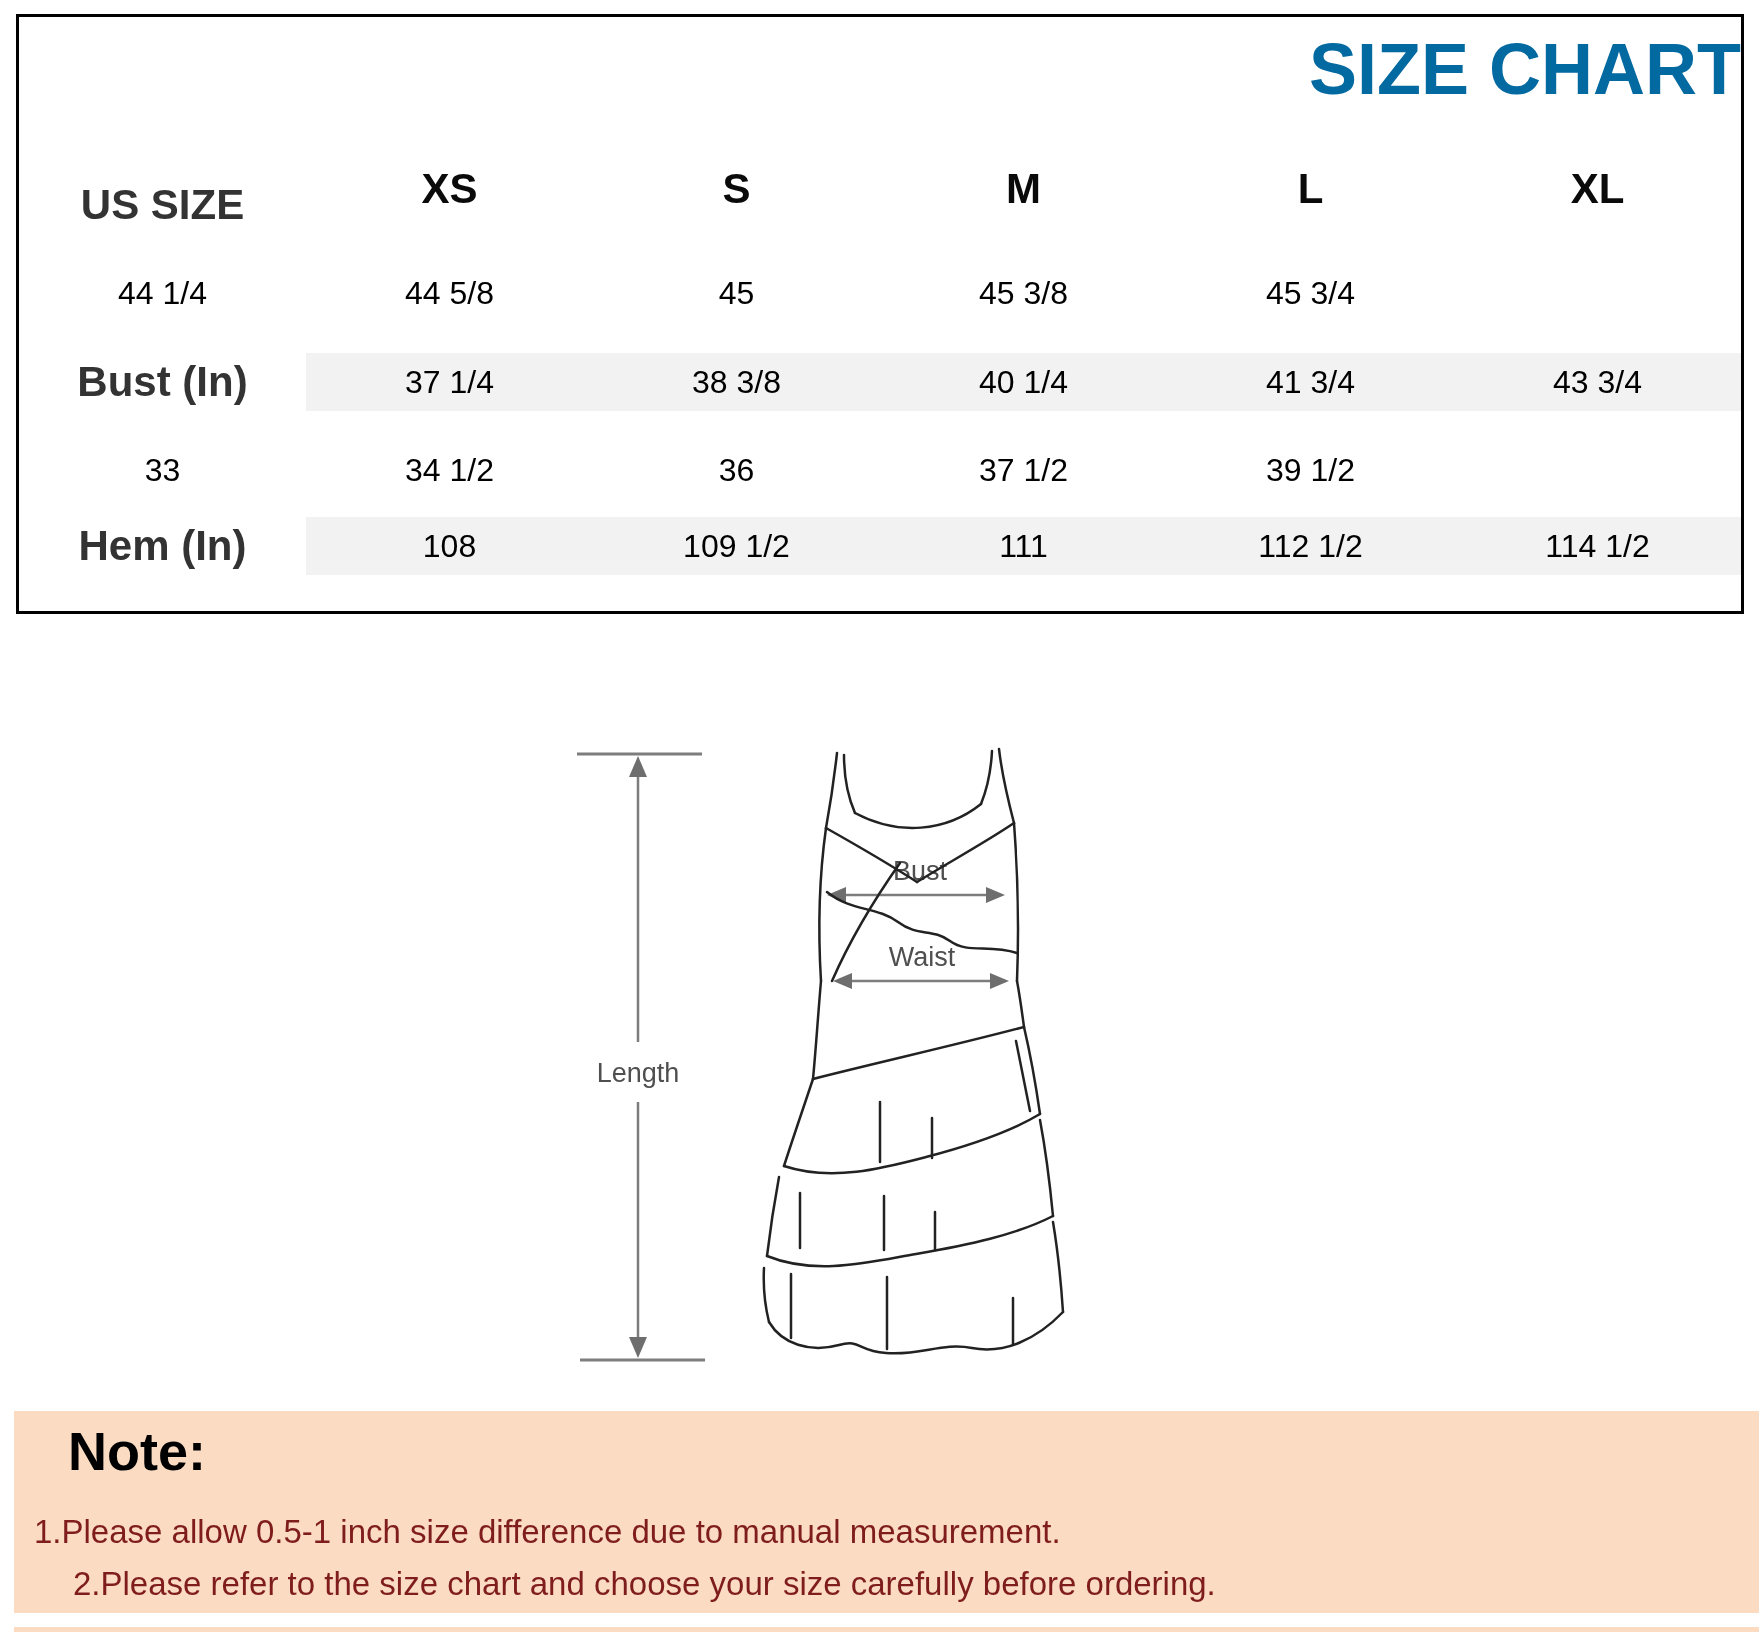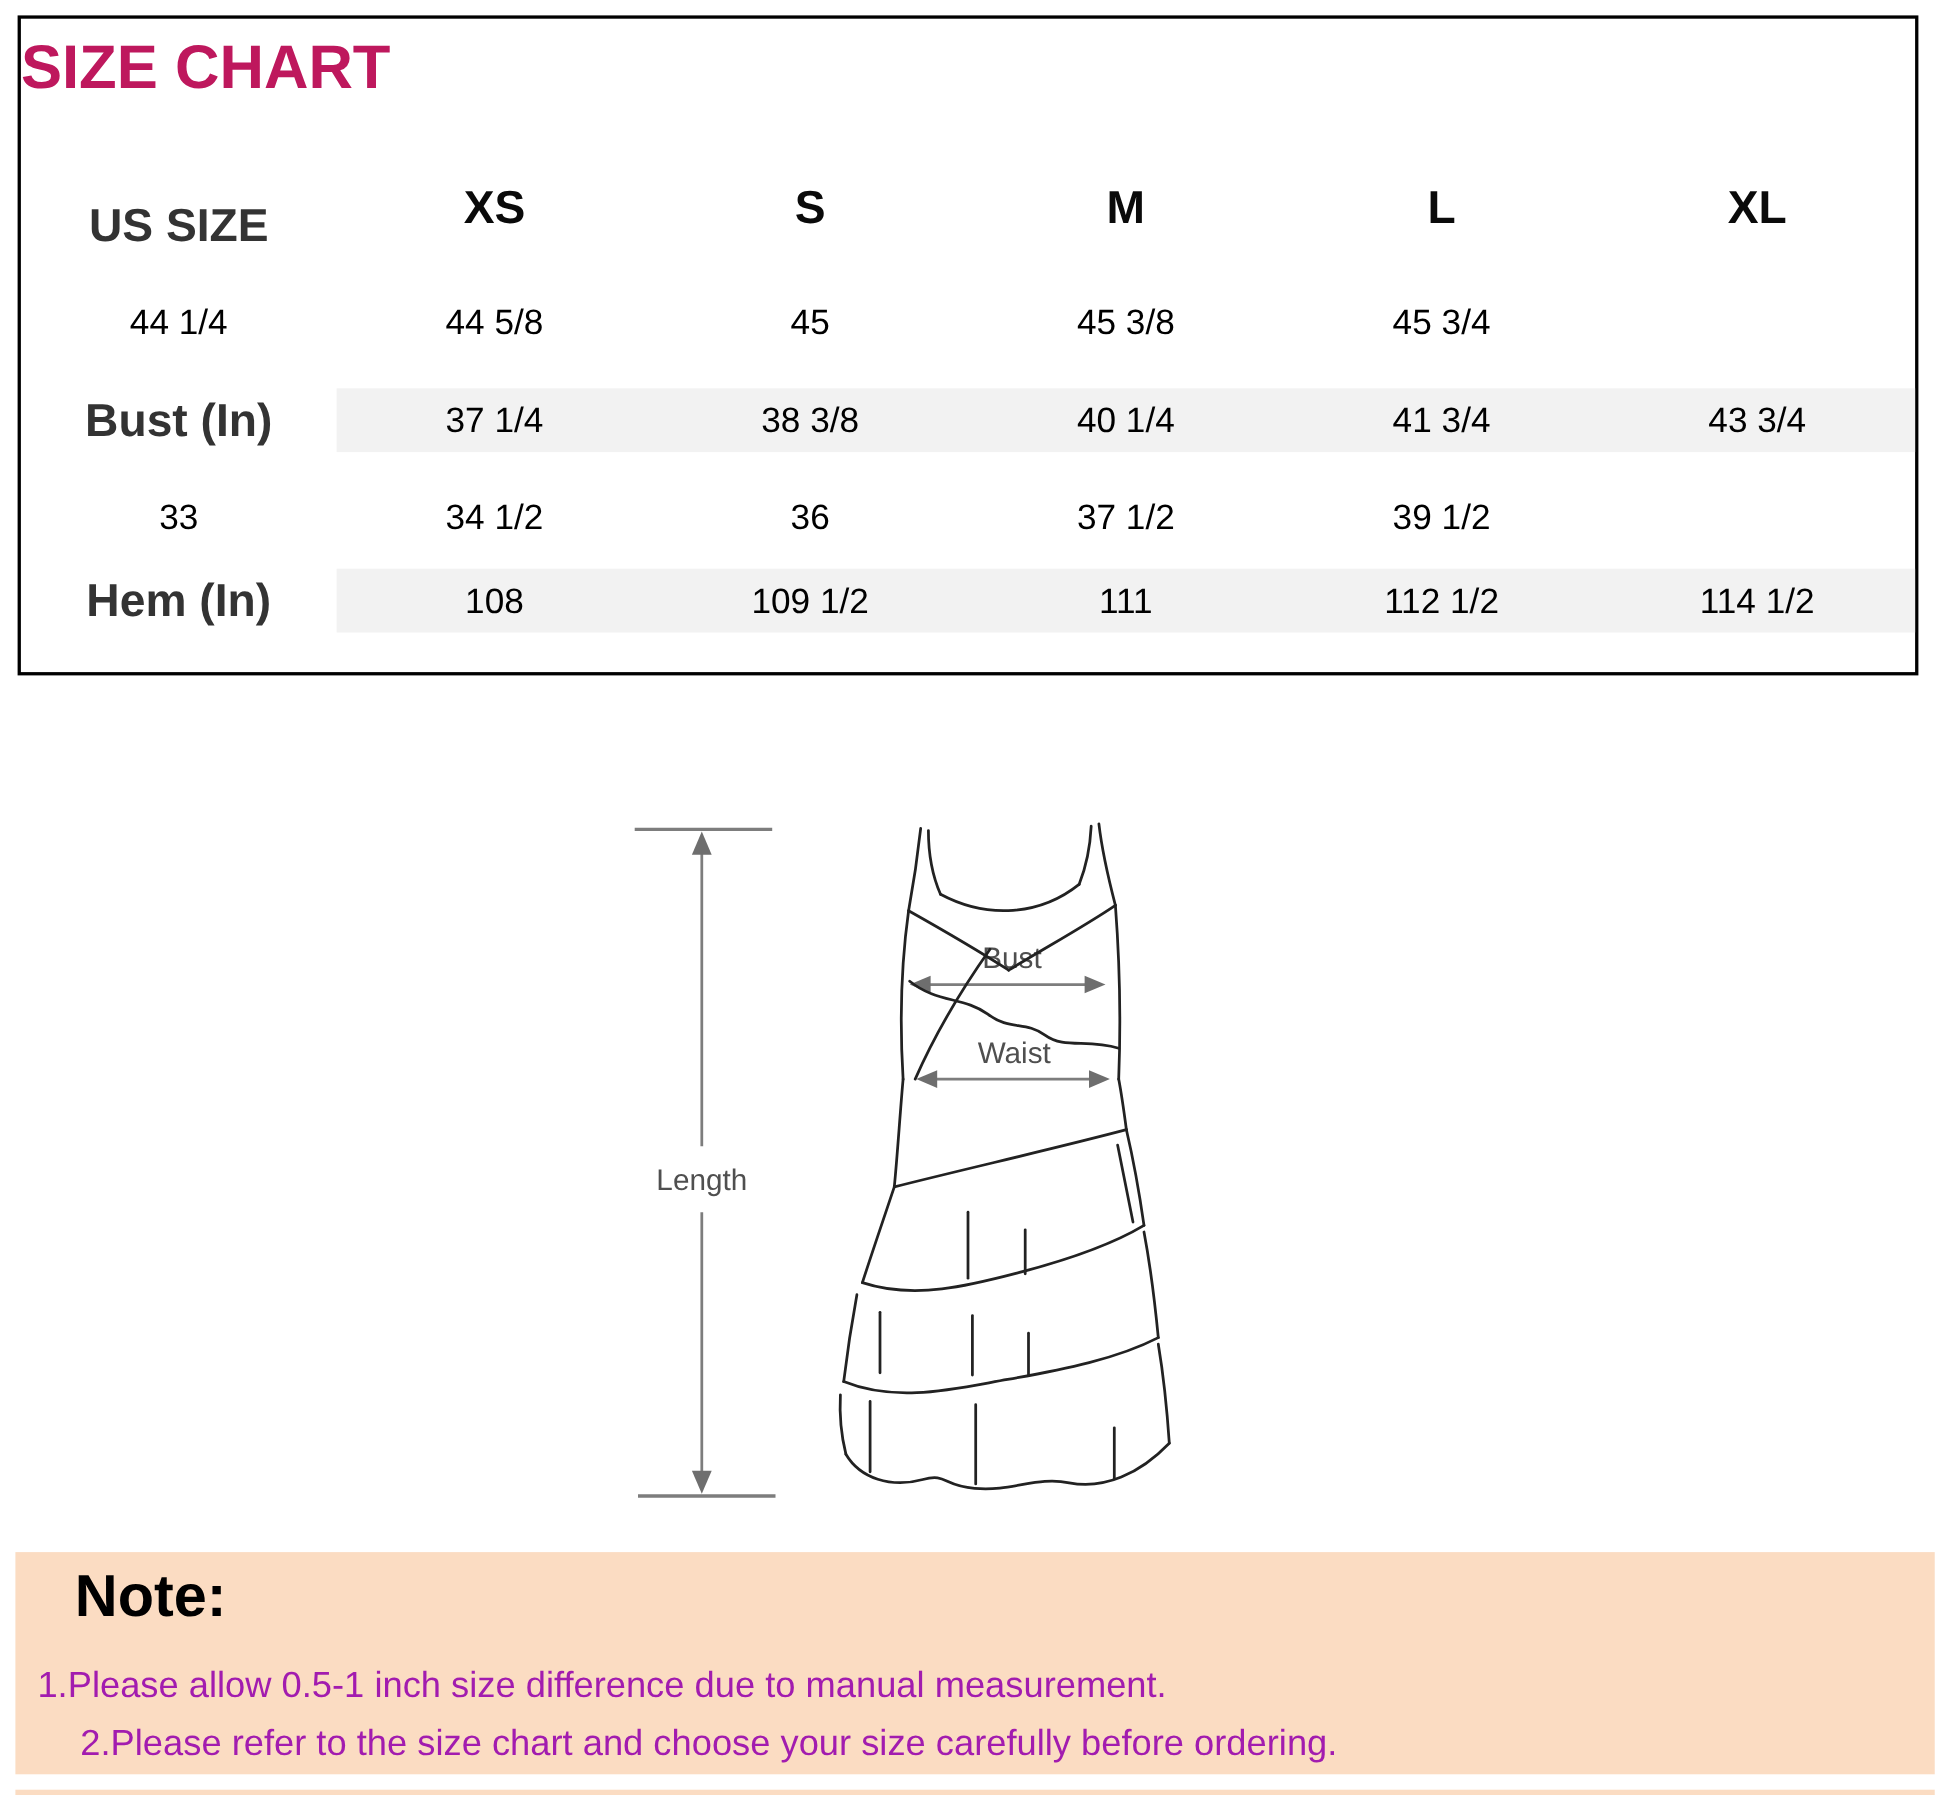--- a/index.html
+++ b/index.html
@@ -2,22 +2,22 @@
 <html><head>
 <meta charset="utf-8">
 <style>
   html,body{margin:0;padding:0;background:#fff;}
   .canvas{position:relative;width:1759px;height:1632px;background:#ffffff;
           font-family:"Liberation Sans",sans-serif;overflow:hidden;}
 
   
   .size-table{position:absolute;left:16px;top:14px;width:1728px;height:600px;
               border:3px solid #000;box-sizing:border-box;background:#fff;}
-  .table-title{position:absolute;left:0;top:16px;width:100%;text-align:left;
-               font-size:56px;font-weight:bold;color:#be185d;line-height:1;}
+  .table-title{position:absolute;left:0;top:16px;width:100%;text-align:right;
+               font-size:72px;font-weight:bold;color:#0369a1;line-height:1;}
   .hdr-row{position:absolute;left:0;top:131px;width:100%;height:64px;
            display:grid;grid-template-columns:repeat(6,1fr);align-items:center;
            text-align:center;font-weight:bold;font-size:42px;color:#0a0a0a;}
   .hdr-row .first{color:#333;margin-top:33px;}
   .trow{position:absolute;left:0;width:100%;display:grid;
         grid-template-columns:repeat(6,1fr);align-items:center;text-align:center;}
   .trow > div{position:relative;}
   .trow .lbl{font-weight:bold;font-size:42px;color:#333;}
   .trow .val{font-size:32px;color:#000;}
   .trow.striped::before{content:"";position:absolute;left:calc(100%/6);right:0;
@@ -29,21 +29,21 @@
 
   
   .diagram{position:absolute;left:480px;top:650px;width:720px;height:730px;}
   .diagram text{font-family:"Liberation Sans",sans-serif;font-size:27px;fill:#4f4f4f;}
 
   
   .note-block{position:absolute;left:14px;top:1411px;width:1745px;height:202px;
               background:#fbdcc2;}
   .note-heading{position:absolute;left:22px;top:13px;font-size:54px;
                 font-weight:bold;color:#000;line-height:1;margin-left:32px;}
-  .note-line{position:absolute;left:20px;font-size:33px;color:#a21caf;line-height:1.2;}
+  .note-line{position:absolute;left:20px;font-size:33px;color:#7f1d1d;line-height:1.2;}
   .note-line.l1{top:101px;}
   .note-line.l2{top:153px;margin-left:39px;}
   .note-sliver{position:absolute;left:14px;top:1627px;width:1745px;height:5px;
                background:#fbdcc2;}
 </style>
 </head>
 <body>
 
 <div class="canvas">
 

